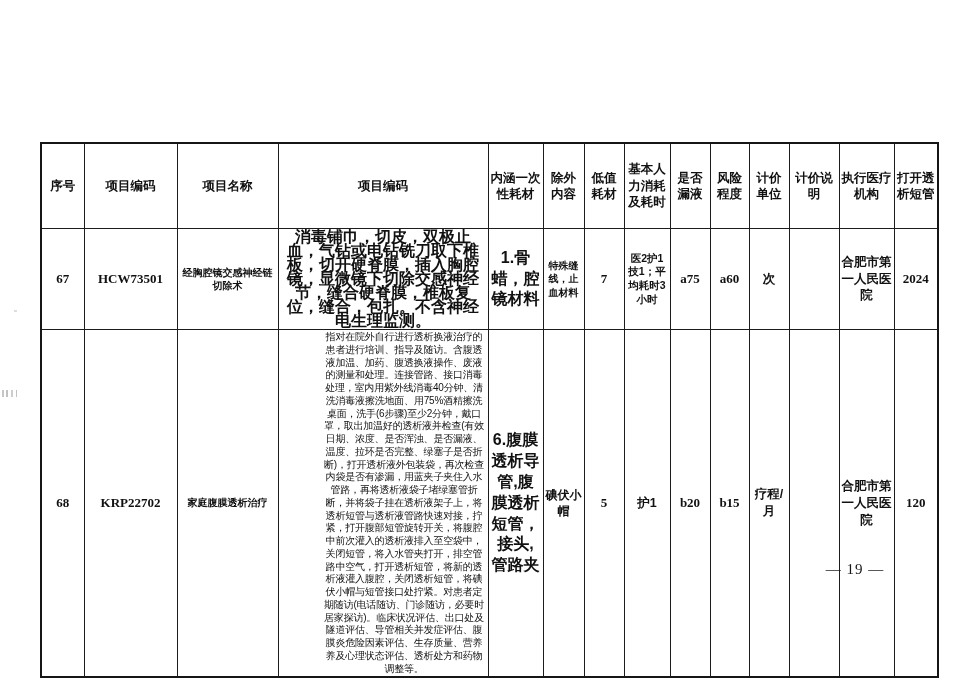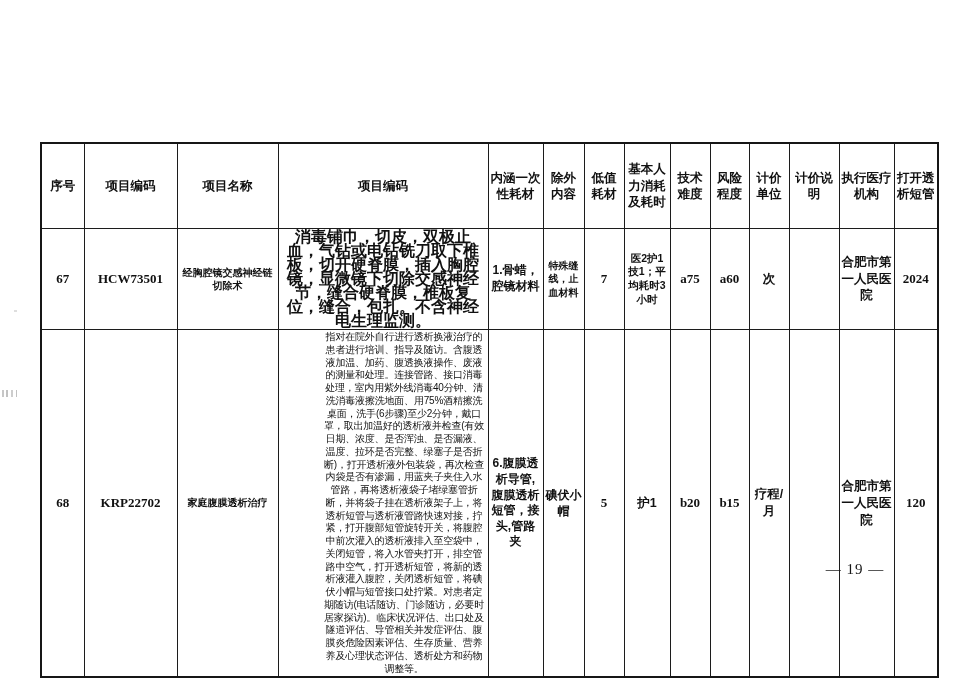--- a/index.html
+++ b/index.html
@@ -28,21 +28,21 @@
   }
   tr.row-67 td{height:72px;}
   tr.row-68 td{height:281px;}
   .c-seq,.c-code,.c-diff,.c-risk,.c-lowvalue,.c-price{
     font-family:"Liberation Serif",serif;font-weight:bold;font-size:13px;
   }
   .c-name{font-weight:bold;font-size:10px;line-height:1.35;}
   .c-content{text-align:justify;vertical-align:top;padding:1px 3px;}
   .row-67 .c-content{font-weight:bold;font-size:16px;line-height:14px;}
   .row-68 .c-content{font-weight:normal;font-size:10px;line-height:12.75px;letter-spacing:-0.2px;padding-left:44px;}
-  .c-disposable{font-weight:bold;font-size:12px;line-height:1.3;margin-top:40px;}
+  .c-disposable{font-weight:bold;font-size:16px;line-height:1.3;margin-top:40px;}
   .row-67 .c-excluded{font-weight:bold;font-size:10px;line-height:1.35;}
   .row-68 .c-excluded{font-weight:bold;font-size:12px;line-height:1.35;}
   .row-67 .c-manpower{font-weight:bold;font-size:10.5px;line-height:1.3;}
   .row-68 .c-manpower{font-weight:bold;font-size:12.5px;}
   .c-unit,.c-institution{font-weight:bold;font-size:12.5px;line-height:1.35;}
   .page-number{
     position:absolute;left:800px;top:561px;width:110px;
     text-align:center;
     font-family:"Liberation Serif",serif;
     font-size:15px;color:#161616;letter-spacing:1px;
@@ -77,21 +77,21 @@
   <thead>
     <tr>
       <th>序号</th>
       <th>项目编码</th>
       <th>项目名称</th>
       <th>项目编码</th>
       <th>内涵一次性耗材</th>
       <th>除外内容</th>
       <th>低值耗材</th>
       <th>基本人力消耗及耗时</th>
-      <th>技术难度</th>
+      <th>是否漏液</th>
       <th>风险程度</th>
       <th>计价单位</th>
       <th>计价说明</th>
       <th>执行医疗机构</th>
       <th>打开透析短管</th>
     </tr>
   </thead>
   <tbody>
     <tr class="row-67">
       <td class="c-seq">67</td>

